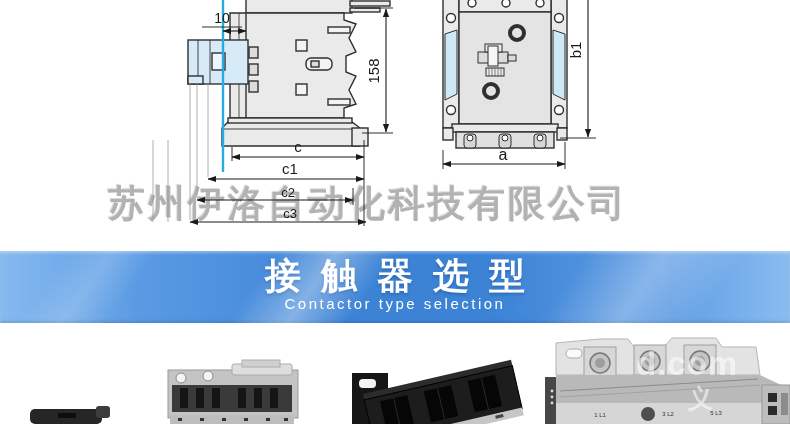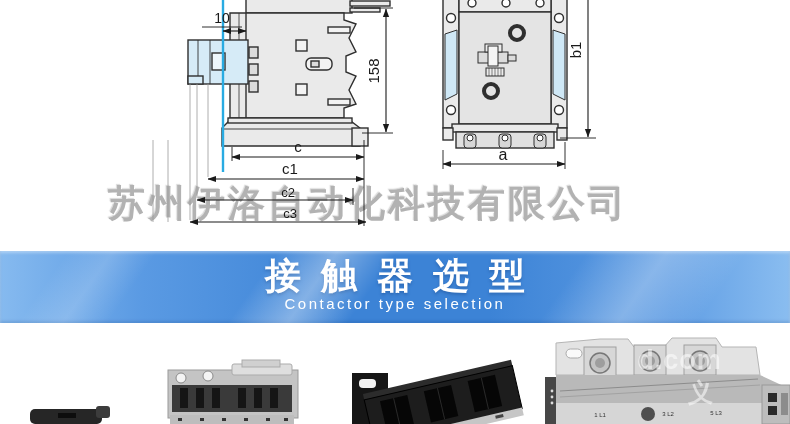--- a/index.html
+++ b/index.html
@@ -48,21 +48,21 @@
   
   .products-svg{position:absolute;left:0;top:333px;z-index:2;}
   .products-svg text{font-family:"Liberation Sans",sans-serif;}
 
   
   .photo-watermark{
     position:absolute;left:636px;top:347px;z-index:4;
     color:rgba(255,255,255,.55);font-weight:bold;line-height:1;
     pointer-events:none;
   }
-  .photo-watermark .wm-line1{font-size:27px;letter-spacing:1px;text-align:center;}
+  .photo-watermark .wm-line1{font-size:33px;letter-spacing:1px;text-align:center;}
   .photo-watermark .wm-line2{font-size:25px;margin-top:6px;margin-left:52px;letter-spacing:10px;}
 </style>
 </head>
 <body>
 
 <div class="screen">
 
   <div class="company-watermark">苏州伊洛自动化科技有限公司</div>
 
   <svg class="drawing-svg" width="790" height="232" viewBox="0 0 790 232">

